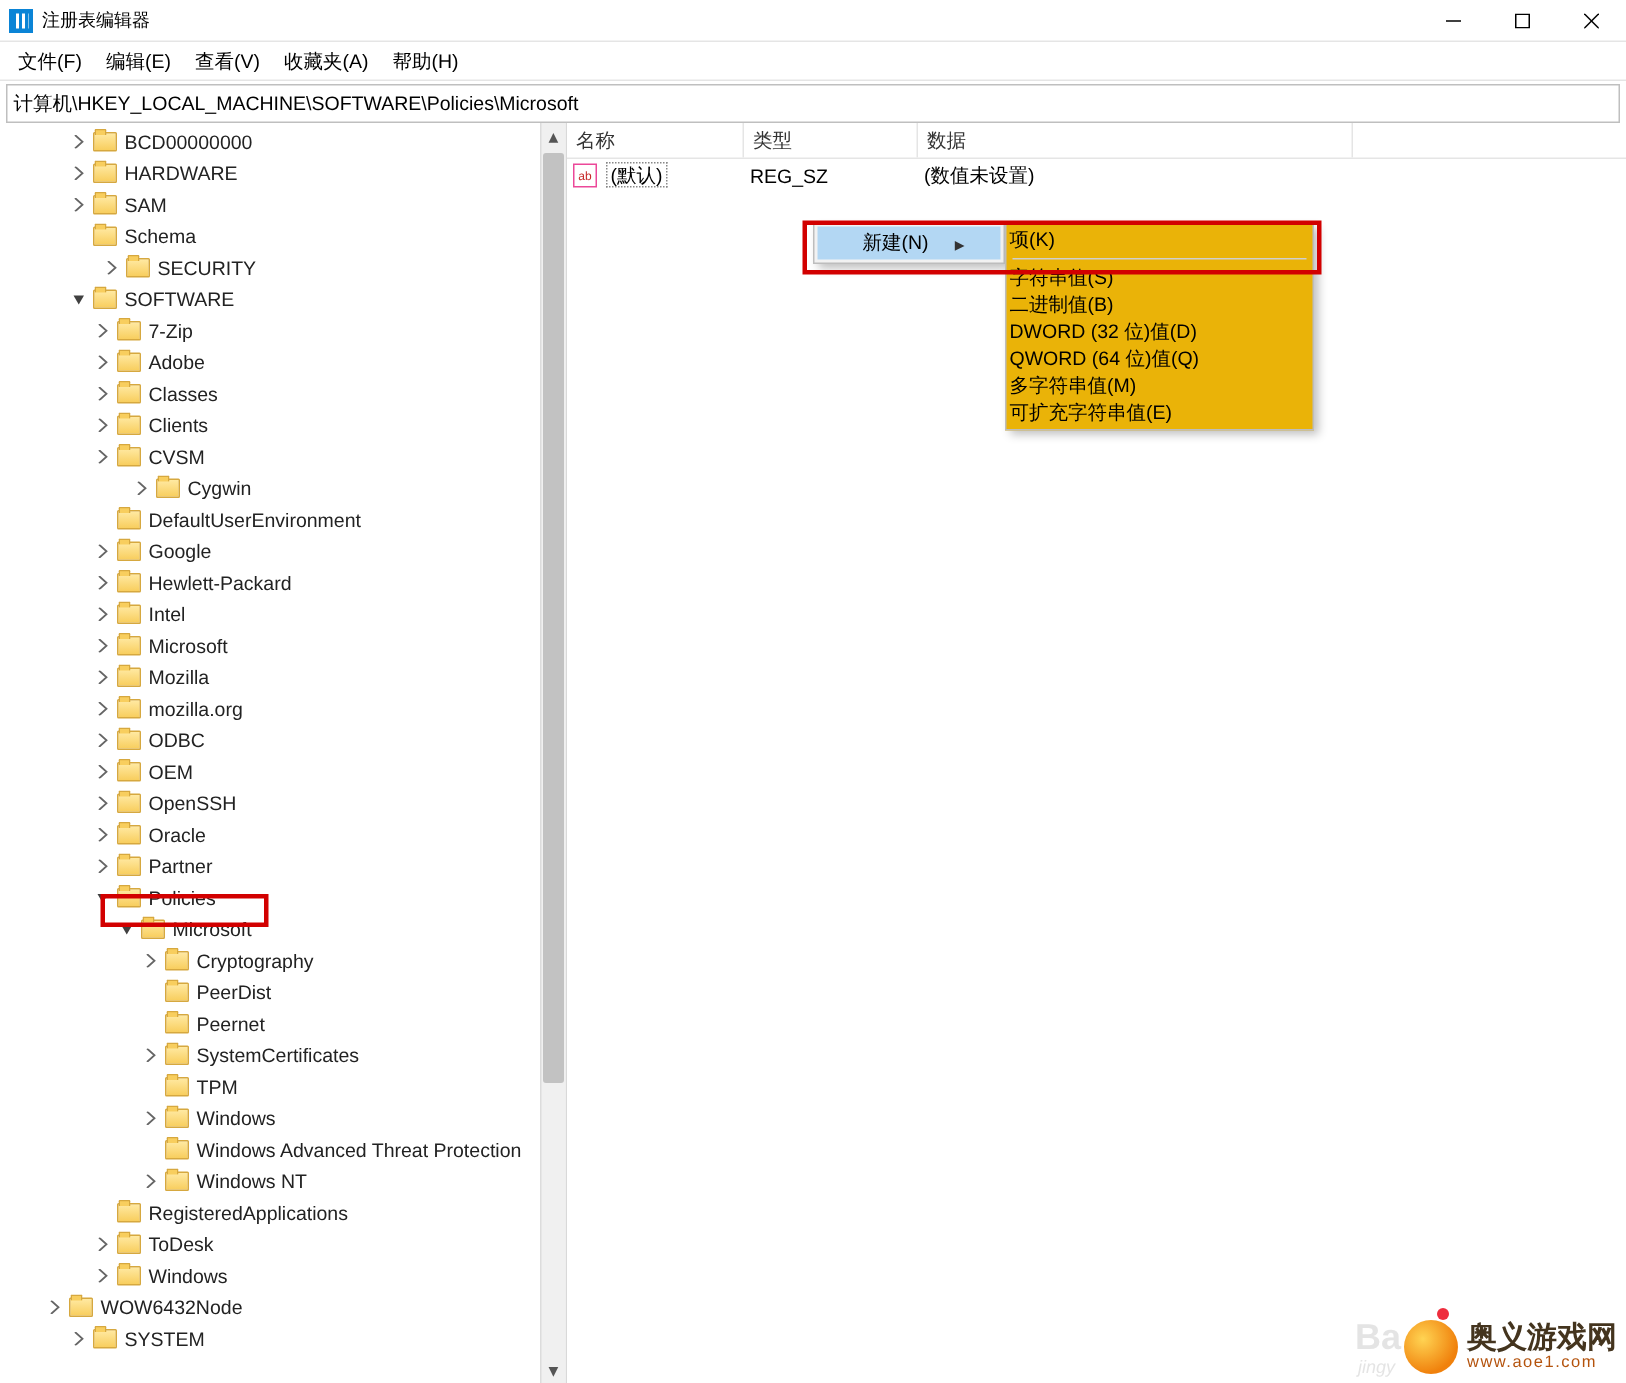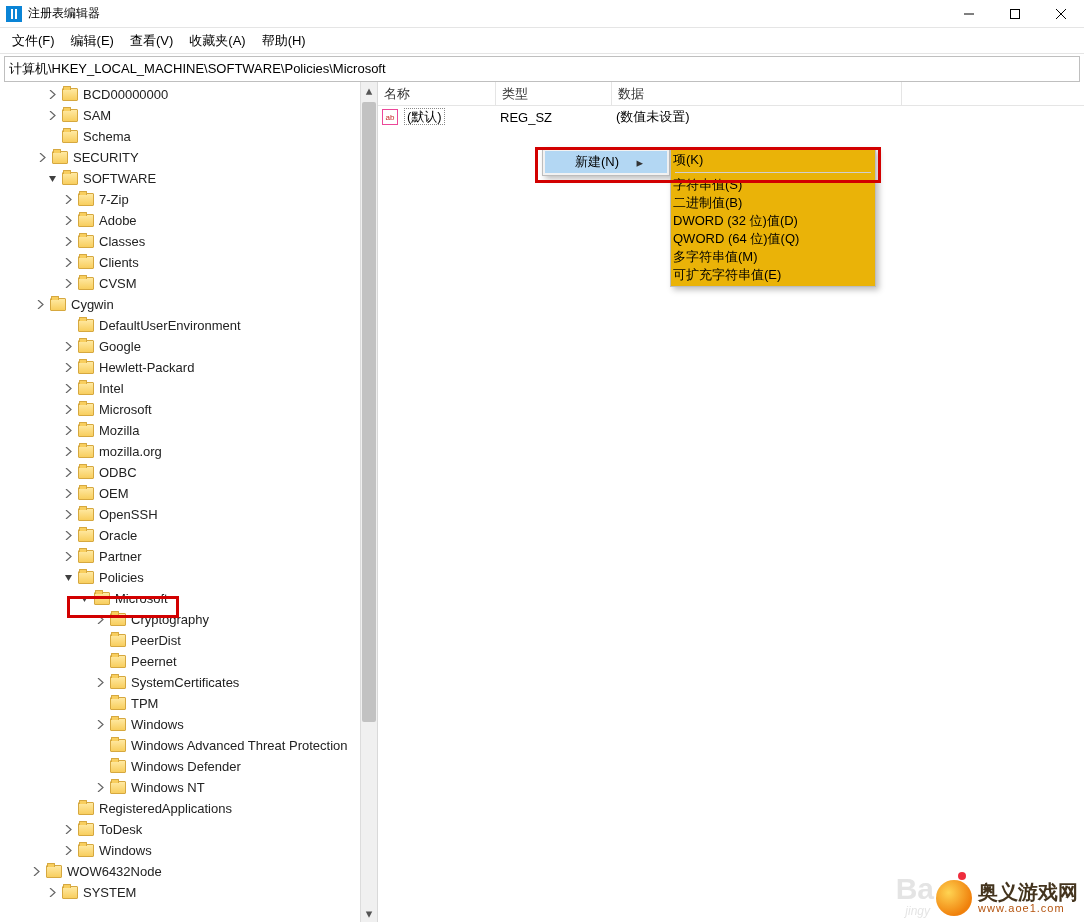--- a/index.html
+++ b/index.html
@@ -55,21 +55,21 @@
 
 
 .redbox { position:absolute; border:3px solid #d20000; pointer-events:none; }
 
 
 .watermark { position:absolute; right:6px; bottom:6px; display:flex; align-items:center; gap:6px; opacity:.95; }
 .wm-logo { width:36px; height:36px; border-radius:50%; background:radial-gradient(circle at 35% 35%,#ffd24a,#f07b00 70%); position:relative; }
 .wm-logo::after { content:""; position:absolute; top:-8px; right:6px; width:8px; height:8px; border-radius:50%; background:#e23; }
 .wm-text { font-family:"SimHei","Microsoft YaHei"; font-size:20px; font-weight:900; color:#3a2a12; line-height:1; }
 .wm-sub { font-size:11px; color:#b04a00; letter-spacing:1px; }
-.bd { position:absolute; right:150px; bottom:16px; font-size:30px; font-weight:700; color:#d9d9d9; font-family:Arial,sans-serif; opacity:.7; }
+.bd { position:absolute; right:150px; bottom:16px; font-size:24px; font-weight:700; color:#d9d9d9; font-family:Arial,sans-serif; opacity:.7; }
 .bd-sub { position:absolute; right:154px; bottom:4px; font-size:12px; font-style:italic; color:#d9d9d9; opacity:.7; }
 </style>
 </head>
 <body>
 
 <div class="titlebar">
   <span class="app-icon"></span>
   <span class="title">注册表编辑器</span>
   <div class="winbtns">
     <div class="winbtn">
@@ -116,28 +116,37 @@
             <span class="folder"></span>
             <span>BCD00000000</span>
           </div>
           <div class="tree-item" style="padding-left: 46px;">
             <span class="expander">
               <svg viewBox="0 0 9 9">
                 <path d="M2 0 L7 4.5 L2 9" fill="none" stroke="#666" stroke-width="1.2"></path>
               </svg>
             </span>
             <span class="folder"></span>
+            <span>HARDWARE</span>
+          </div>
+          <div class="tree-item" style="padding-left: 46px;">
+            <span class="expander">
+              <svg viewBox="0 0 9 9">
+                <path d="M2 0 L7 4.5 L2 9" fill="none" stroke="#666" stroke-width="1.2"></path>
+              </svg>
+            </span>
+            <span class="folder"></span>
             <span>SAM</span>
           </div>
           <div class="tree-item" style="padding-left: 46px;">
             <span class="expander"></span>
             <span class="folder"></span>
             <span>Schema</span>
           </div>
-          <div class="tree-item" style="padding-left: 36px;">
+          <div class="tree-item" style="padding-left: 68px;">
             <span class="expander">
               <svg viewBox="0 0 9 9">
                 <path d="M2 0 L7 4.5 L2 9" fill="none" stroke="#666" stroke-width="1.2"></path>
               </svg>
             </span>
             <span class="folder"></span>
             <span>SECURITY</span>
           </div>
           <div class="tree-item" style="padding-left: 46px;">
             <span class="expander">
@@ -186,21 +195,21 @@
           </div>
           <div class="tree-item" style="padding-left: 62px;">
             <span class="expander">
               <svg viewBox="0 0 9 9">
                 <path d="M2 0 L7 4.5 L2 9" fill="none" stroke="#666" stroke-width="1.2"></path>
               </svg>
             </span>
             <span class="folder"></span>
             <span>CVSM</span>
           </div>
-          <div class="tree-item" style="padding-left: 34px;">
+          <div class="tree-item" style="padding-left: 76px; margin-left: 12px;">
             <span class="expander">
               <svg viewBox="0 0 9 9">
                 <path d="M2 0 L7 4.5 L2 9" fill="none" stroke="#666" stroke-width="1.2"></path>
               </svg>
             </span>
             <span class="folder"></span>
             <span>Cygwin</span>
           </div>
           <div class="tree-item" style="padding-left: 62px;">
             <span class="expander"></span>
@@ -363,25 +372,20 @@
                 <path d="M2 0 L7 4.5 L2 9" fill="none" stroke="#666" stroke-width="1.2"></path>
               </svg>
             </span>
             <span class="folder"></span>
             <span>Windows</span>
           </div>
           <div class="tree-item" style="padding-left: 94px;">
             <span class="expander"></span>
             <span class="folder"></span>
             <span>Windows Advanced Threat Protection</span>
-          </div>
-          <div class="tree-item" style="padding-left: 94px;">
-            <span class="expander"></span>
-            <span class="folder"></span>
-            <span>Windows Defender</span>
           </div>
           <div class="tree-item" style="padding-left: 94px;">
             <span class="expander">
               <svg viewBox="0 0 9 9">
                 <path d="M2 0 L7 4.5 L2 9" fill="none" stroke="#666" stroke-width="1.2"></path>
               </svg>
             </span>
             <span class="folder"></span>
             <span>Windows NT</span>
           </div>

